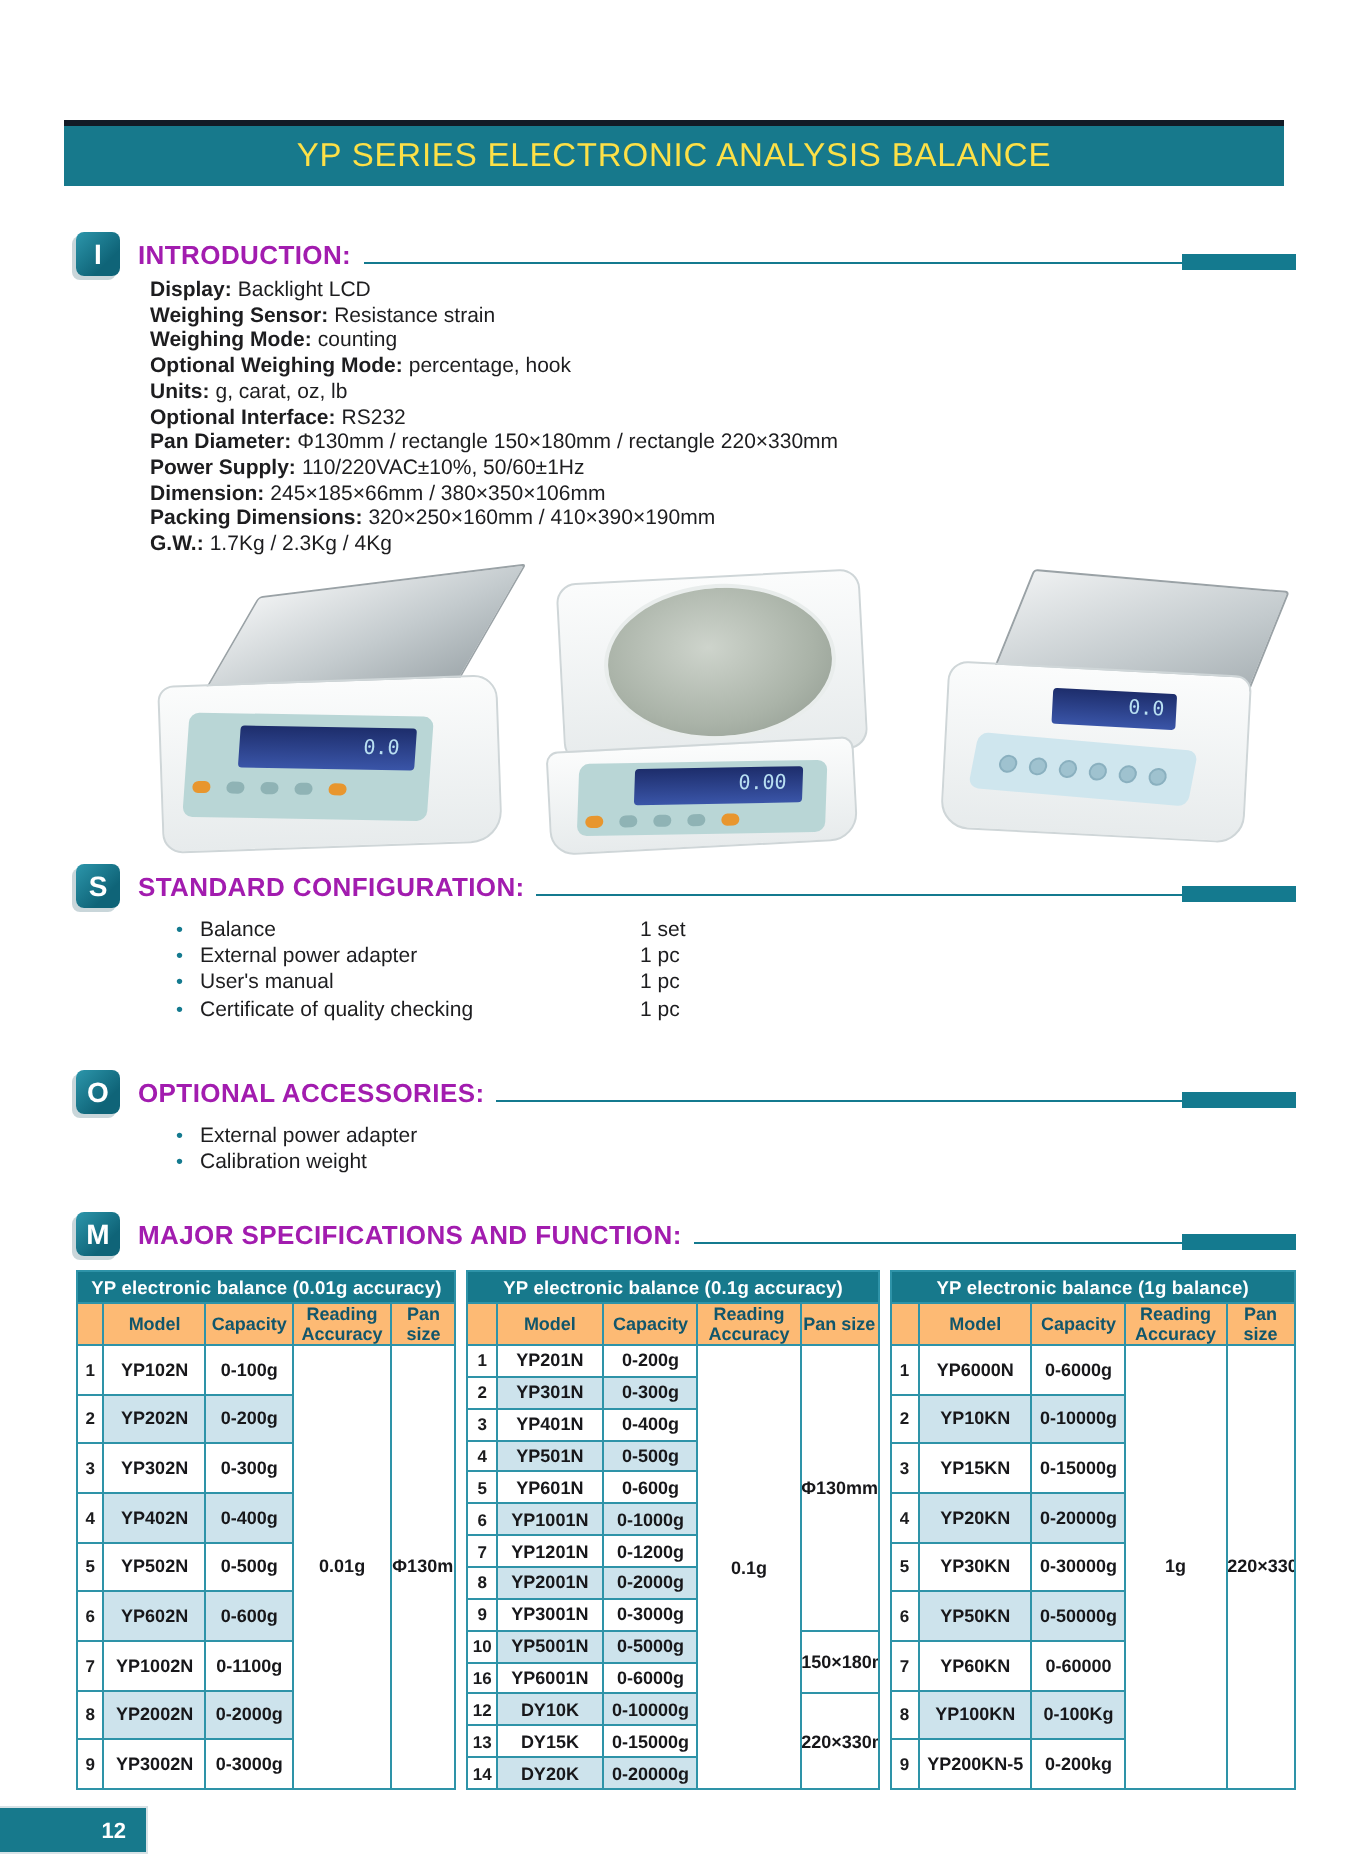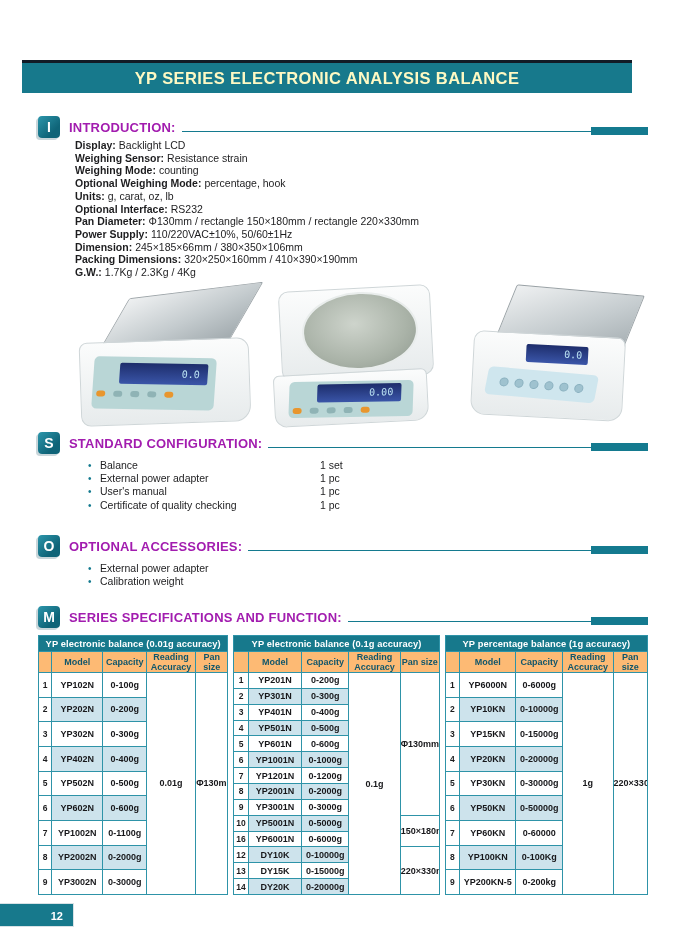--- a/index.html
+++ b/index.html
@@ -1,21 +1,21 @@
 <!DOCTYPE html>
 <html><head>
 <meta charset="utf-8">
 <style>
   html,body{margin:0;padding:0;background:#ffffff;}
   .page{position:relative;width:684px;height:931px;background:#ffffff;overflow:hidden;
         font-family:"Liberation Sans",sans-serif;color:#1d1d1f;}
 
   
-  .banner{position:absolute;left:22px;top:60px;width:610px;height:30px;background:#17798C;
-          border-top:3px solid #121b26;color:#fef9c3;font-weight:bold;font-size:16.5px;
+  .banner{position:absolute;left:32px;top:60px;width:610px;height:30px;background:#17798C;
+          border-top:3px solid #121b26;color:#fde047;font-weight:normal;font-size:16.5px;
           text-align:center;line-height:30px;letter-spacing:.4px;}
 
   
   .sec{position:absolute;left:38px;width:610px;display:flex;align-items:flex-end;height:26px;}
   .sec-icon{width:22px;height:22px;margin-right:9px;background:linear-gradient(135deg,#2c96ab 0%,#0f6478 70%);
             border-radius:4px;color:#ffffff;font-weight:bold;font-size:14px;text-align:center;line-height:22px;
             box-shadow:-2px 2px 0 #c9d6da;}
   .sec-title{color:#a21caf;font-weight:bold;font-size:13px;white-space:nowrap;padding-bottom:3px;letter-spacing:.2px;}
   .sec-line{flex:1;border-bottom:1.2px solid #147A8F;margin:0 0 6px 6px;height:0;}
   .sec-bar{width:57px;height:8px;background:#147A8F;margin-bottom:3px;}
@@ -164,21 +164,21 @@
     <span class="sec-line"></span>
     <span class="sec-bar"></span>
   </div>
   <div class="blist" style="top:562px;">
       <div class="bitem"><span class="dot">•</span><span>External power adapter</span></div>
       <div class="bitem"><span class="dot">•</span><span>Calibration weight</span></div>
     </div>
 
   <div class="sec" style="top:602px;">
     <span class="sec-icon">M</span>
-    <span class="sec-title">SERIES SPECIFICATIONS AND FUNCTION:</span>
+    <span class="sec-title">MAJOR SPECIFICATIONS AND FUNCTION:</span>
     <span class="sec-line"></span>
     <span class="sec-bar"></span>
   </div>
 
   <div class="tables">
     <div class="tbl tbl0">
         <table class="spec">
           <colgroup>
             <col style="width:7%">
             <col style="width:27%">
@@ -348,21 +348,21 @@
         <table class="spec">
           <colgroup>
             <col style="width:7%">
             <col style="width:28%">
             <col style="width:23%">
             <col style="width:25%">
             <col style="width:17%">
           </colgroup>
           <tbody>
             <tr>
-              <td colspan="5" class="t-title">YP  percentage balance (1g accuracy)</td>
+              <td colspan="5" class="t-title">YP  electronic balance (1g balance)</td>
             </tr>
             <tr>
               <td class="t-head"></td>
               <td class="t-head">Model</td>
               <td class="t-head">Capacity</td>
               <td class="t-head">Reading Accuracy</td>
               <td class="t-head">Pan size</td>
             </tr>
             <tr style="height:24.67px">
               <td class="t-num">1</td>

